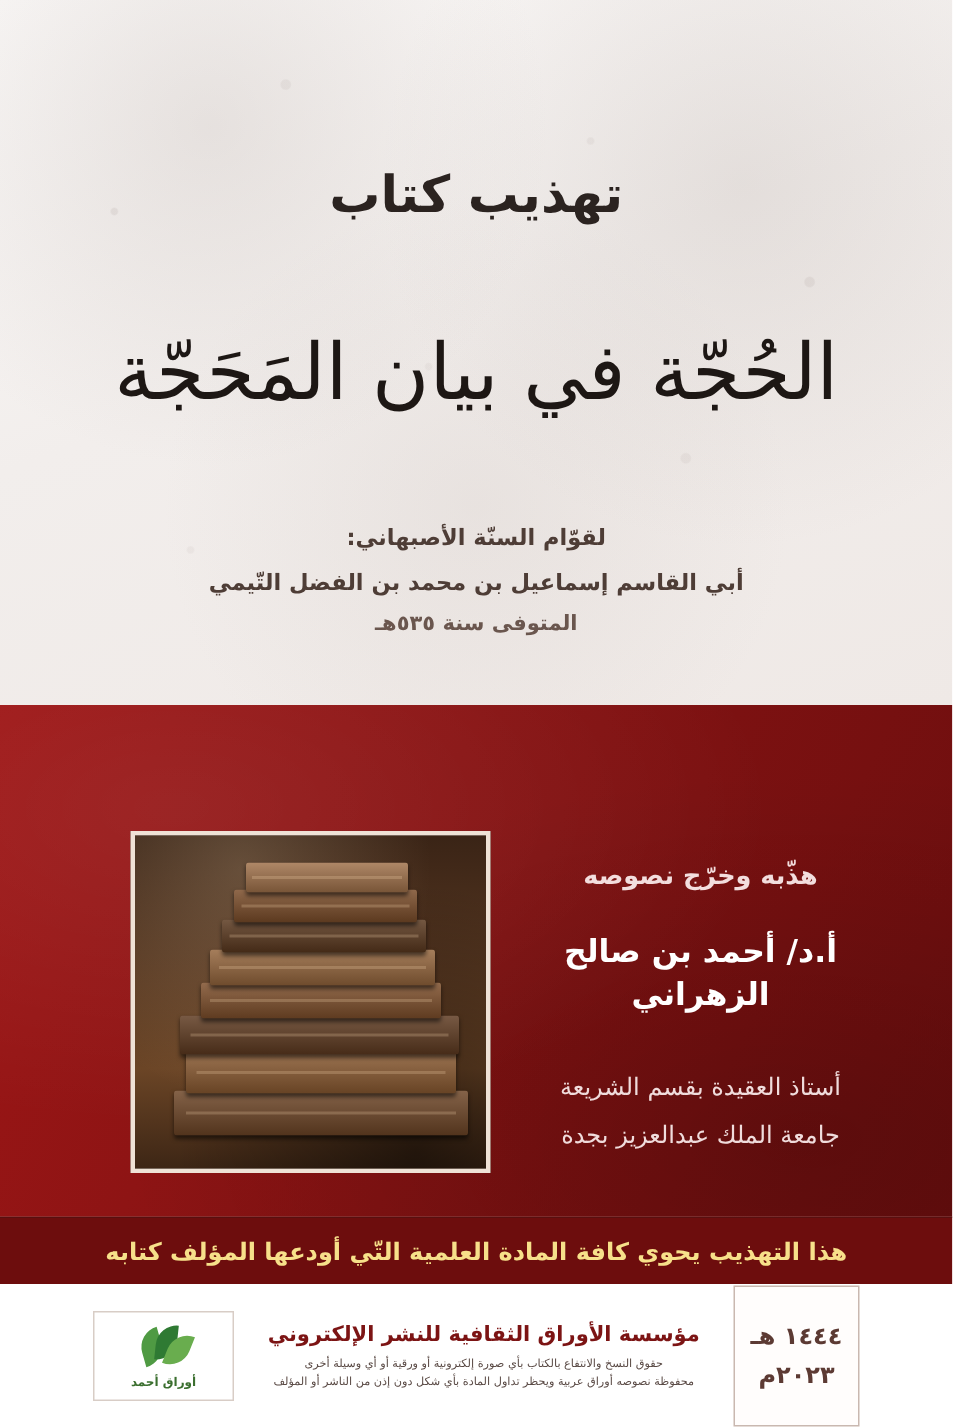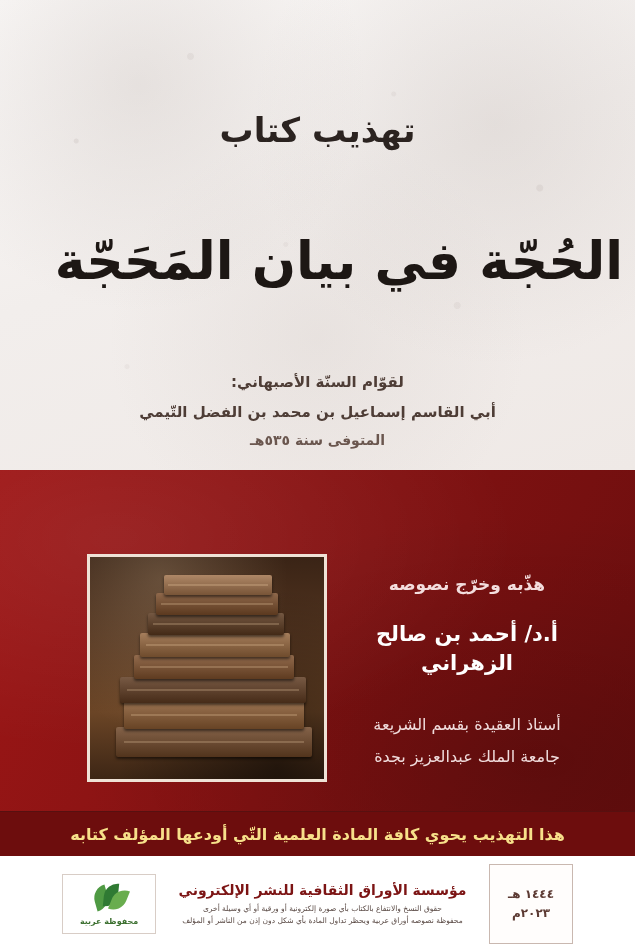--- a/index.html
+++ b/index.html
@@ -52,27 +52,26 @@
     margin: 0;
     padding-top: 108px;
     font-size: 34px;
     font-weight: bold;
     color: #2b2320;
     letter-spacing: 0;
     line-height: 1.3;
   }
   .title-main {
     position: relative;
-    margin: 12px;
+    margin: 0;
     padding-top: 62px;
     font-size: 52px;
-    font-weight: bold;
+    font-weight: normal;
     color: #1d1714;
     line-height: 1.35;
-    text-align: right;
   }
   .subtitle-block {
     position: relative;
     margin: 0;
     padding-top: 60px;
     color: #4a3b35;
   }
   .subtitle-line {
     font-size: 15px;
     font-weight: bold;
@@ -212,21 +211,21 @@
     padding: 0 62px;
     box-sizing: border-box;
     gap: 14px;
   }
   .footer-date {
     width: 78px;
     text-align: center;
     border: 1px solid #c9b8b0;
     padding: 20px 2px;
     color: #5c3a33;
-    font-size: 12px;
+    font-size: 16px;
     font-weight: bold;
     line-height: 1.6;
     background: #fffdfc;
   }
   .footer-text {
     flex: 1;
     text-align: center;
     padding: 0 8px;
   }
   .publisher-name {
@@ -323,17 +322,17 @@
       <div class="publisher-name">مؤسسة الأوراق الثقافية للنشر الإلكتروني</div>
       <div class="rights-text">حقوق النسخ والانتفاع بالكتاب بأي صورة إلكترونية أو ورقية أو أي وسيلة أخرى</div>
       <div class="rights-text">محفوظة نصوصه أوراق عربية ويحظر تداول المادة بأي شكل دون إذن من الناشر أو المؤلف</div>
     </div>
     <div class="footer-logo">
       <div class="leaf-mark">
         <span class="leaf l1"></span>
         <span class="leaf l2"></span>
         <span class="leaf l3"></span>
       </div>
-      <div class="logo-caption">محفوظة عربية</div>
+      <div class="logo-caption">أوراق أحمد</div>
     </div>
   </div>
 
 </div>
 
 </body></html>

